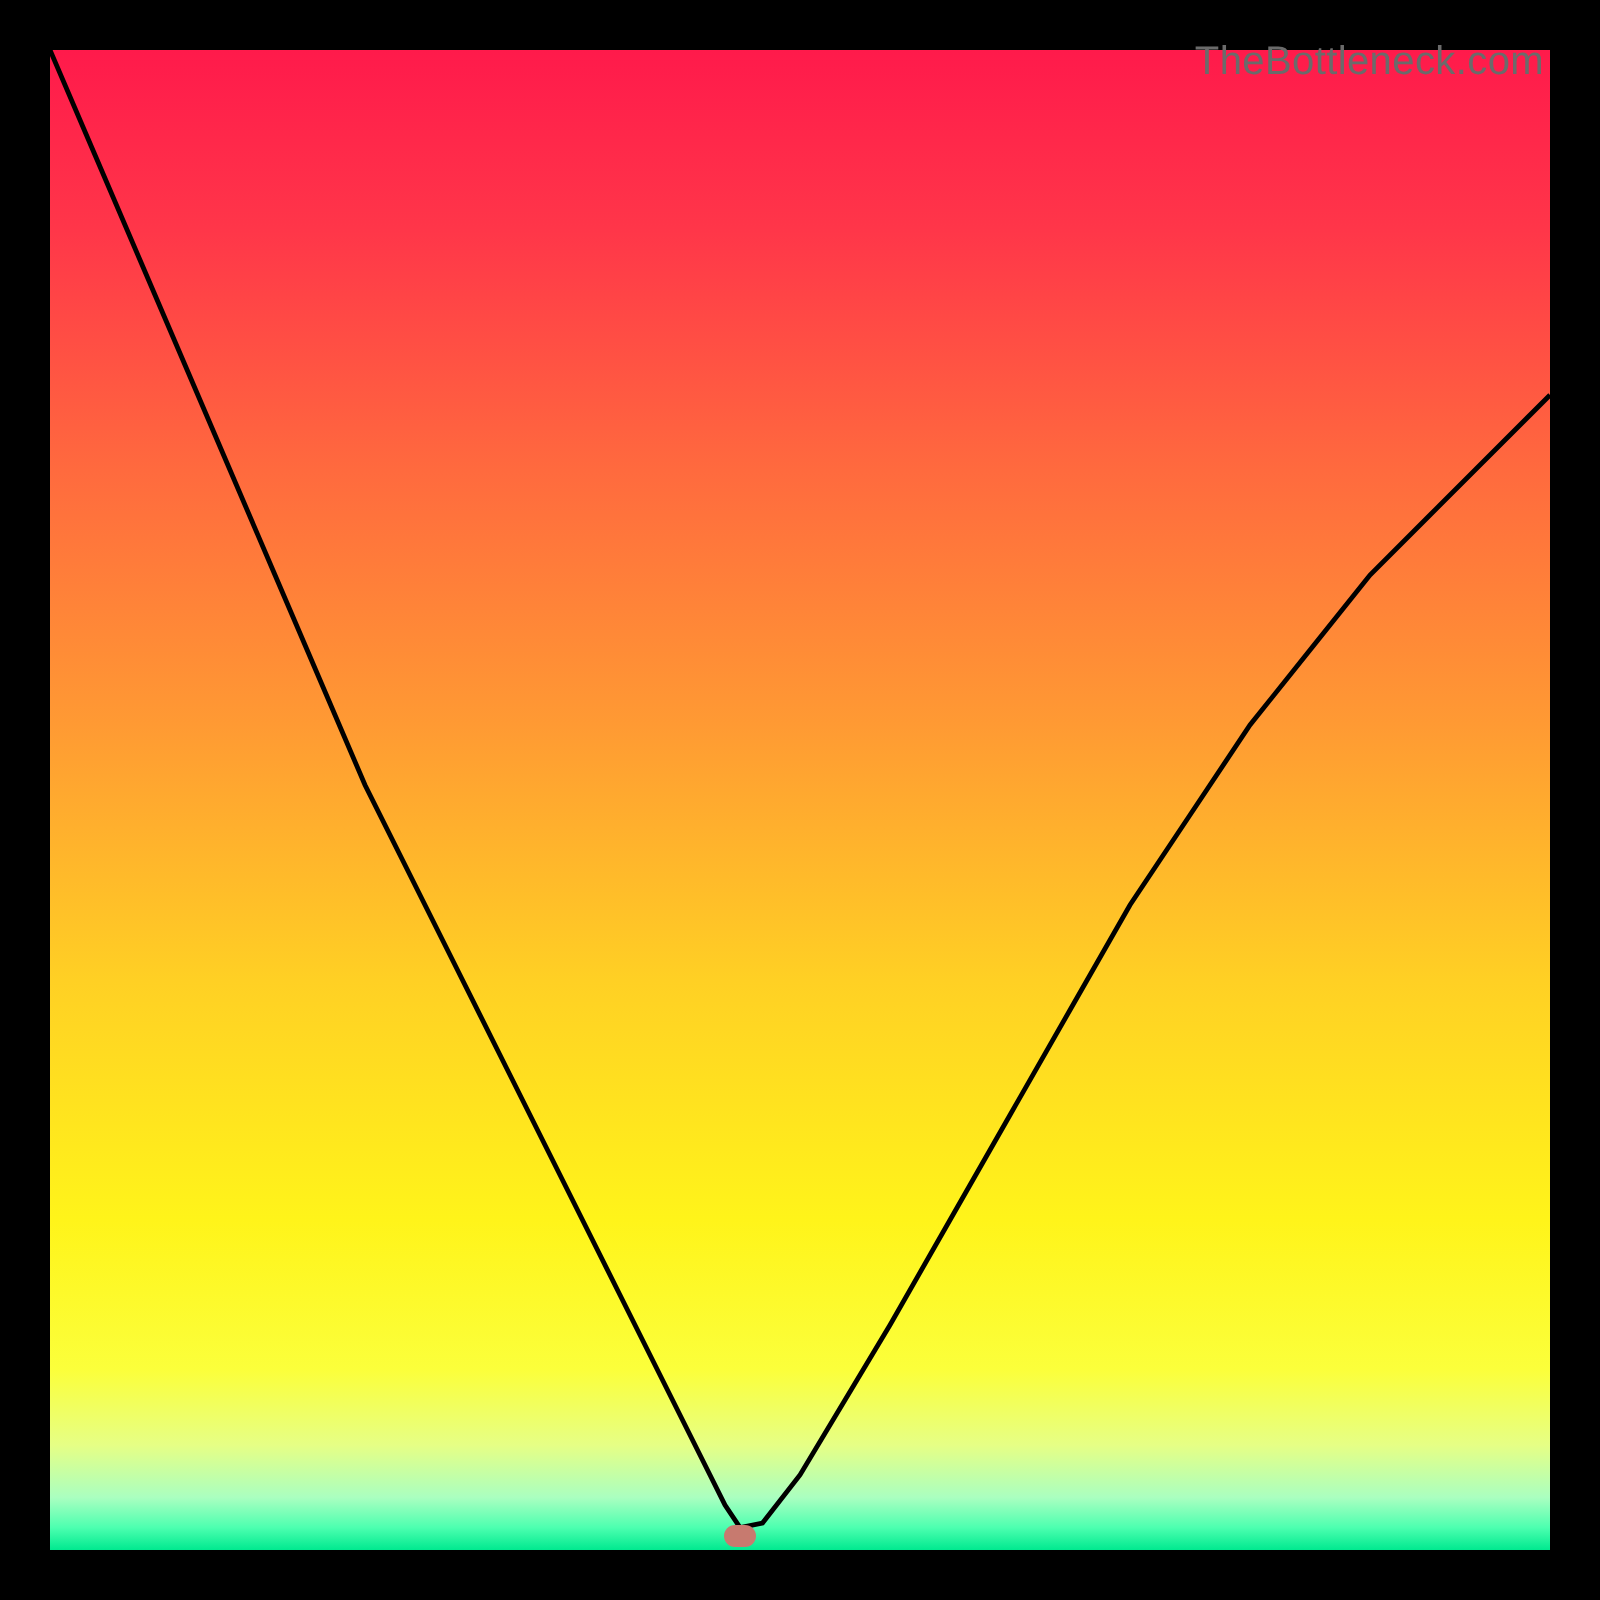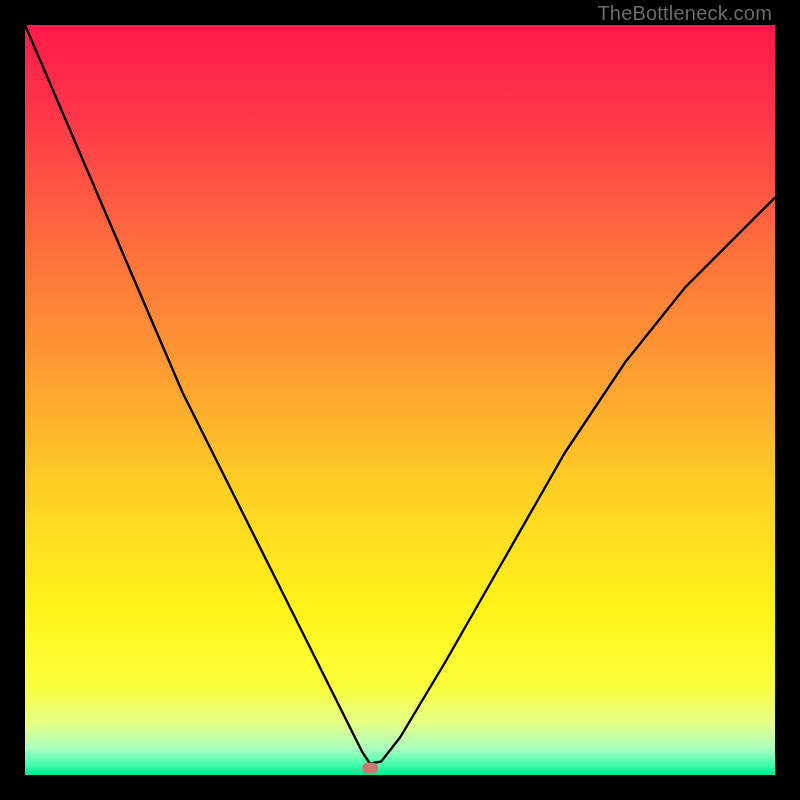--- a/index.html
+++ b/index.html
@@ -21,21 +21,21 @@
   }
   .plot {
     position: absolute;
     left: 0;
     top: 0;
     width: 750px;
     height: 750px;
   }
   .watermark {
     position: absolute;
-    top: 2px;
+    top: 20px;
     right: 28px;
     color: #6b6b6b;
     font-size: 20px;
     font-weight: 500;
     letter-spacing: 0.2px;
     user-select: none;
   }
   .marker {
     position: absolute;
     width: 16px;

